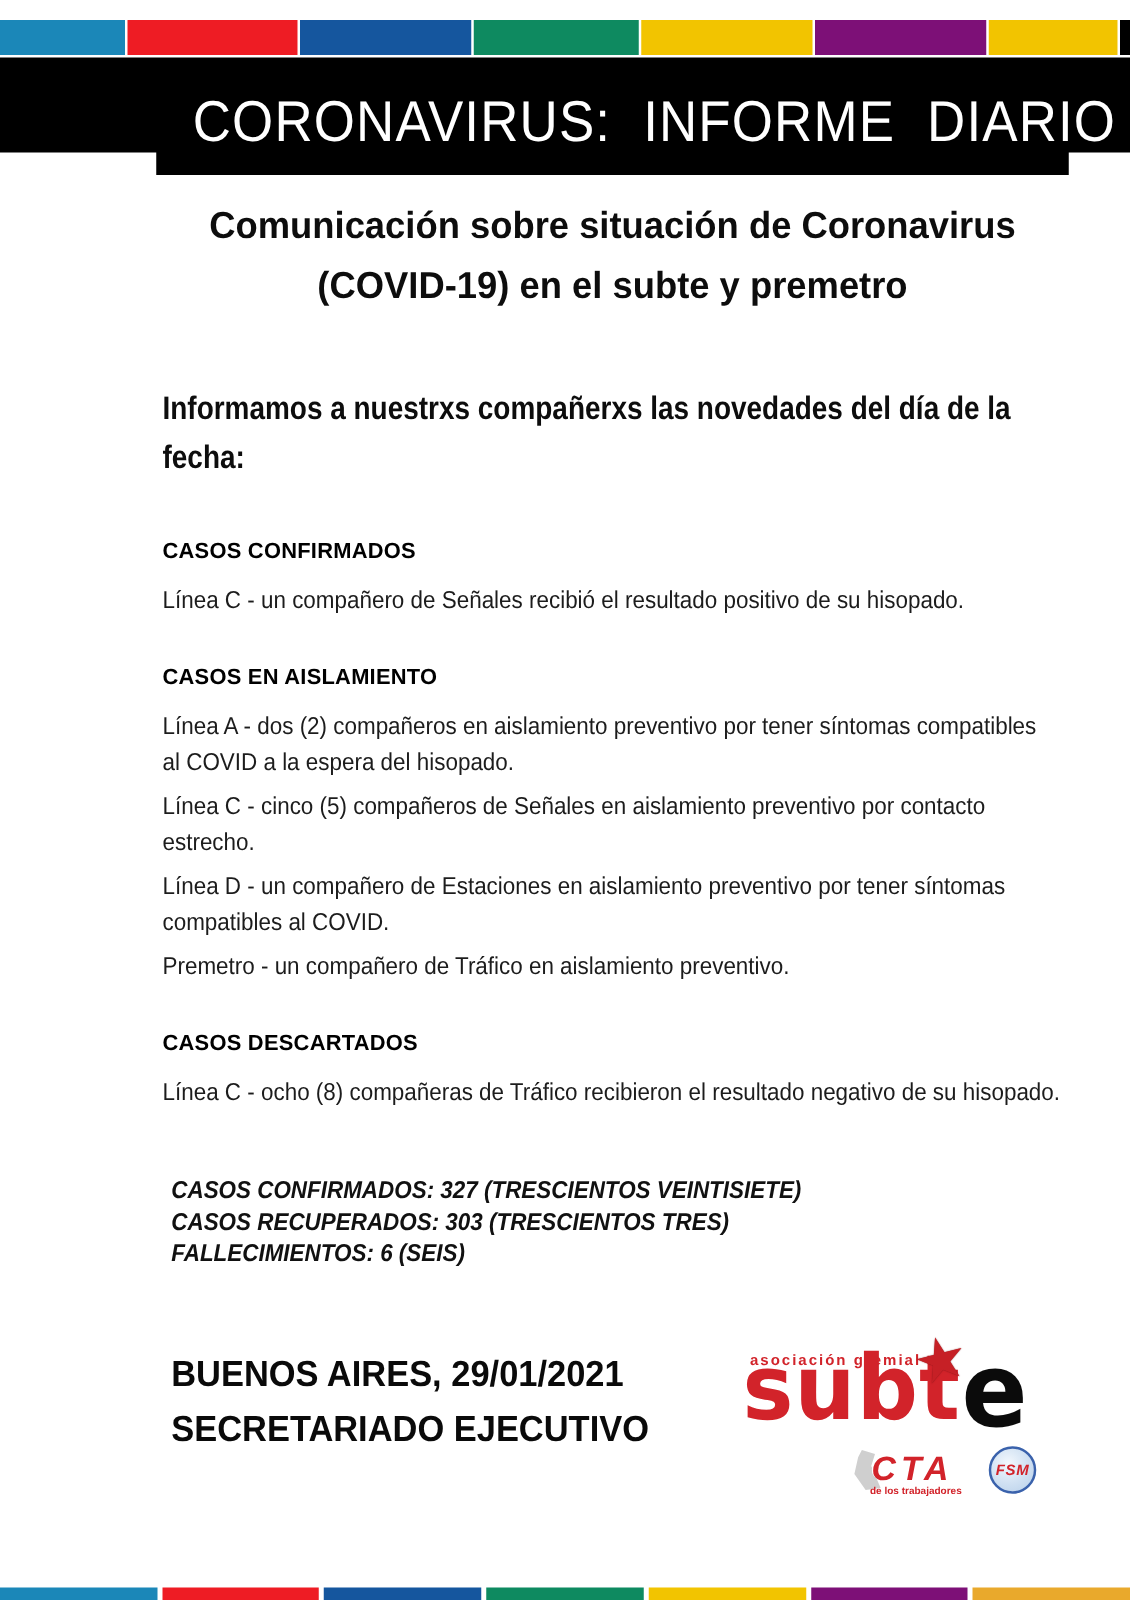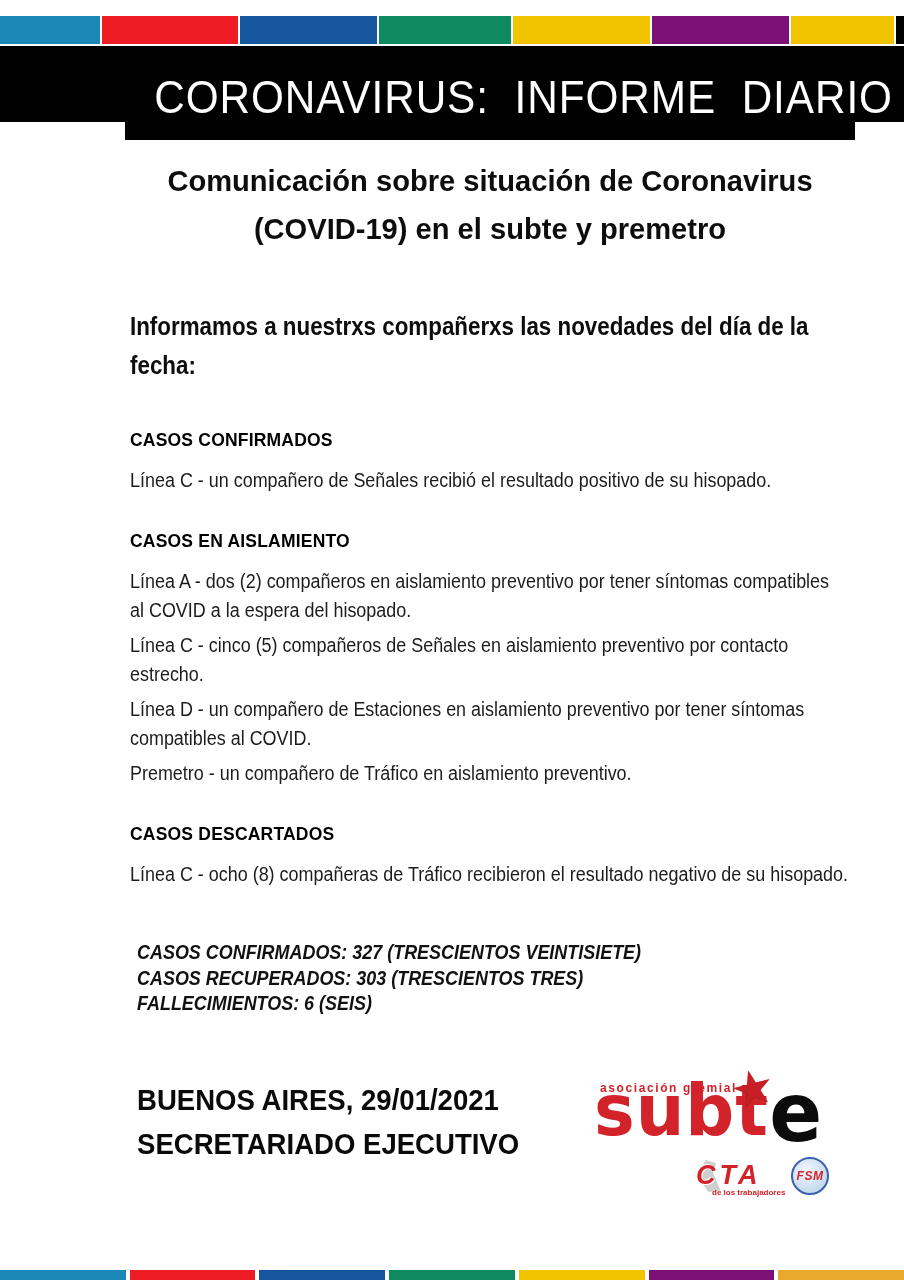--- a/index.html
+++ b/index.html
@@ -74,21 +74,21 @@
   .star {
     position:absolute; left:143px; top:-10px; color:#c62026; font-size:48px; line-height:48px;
     transform:rotate(-14deg); text-shadow:0 0 1px #7d1417; z-index:3;
     font-family:"DejaVu Sans", sans-serif;
   }
   .logo-banner {
     position:absolute; left:8px; top:69px; width:260px; height:18px; background:#000;
     color:#fff; font-size:12.5px; font-weight:bold; letter-spacing:0.3px;
     display:flex; align-items:center; justify-content:center; white-space:nowrap;
   }
-  .cta { position:absolute; left:108px; top:88px; width:100px; height:30px; }
+  .cta { position:absolute; left:92px; top:88px; width:100px; height:30px;text-align:center; }
   .cta-map {
     position:absolute; left:-4px; top:-2px; width:30px; height:32px; background:#cfcfcf;
     clip-path:polygon(45% 0%, 80% 10%, 70% 40%, 95% 95%, 55% 100%, 25% 60%, 35% 18%);
   }
   .cta-label {
     position:relative; color:#d2232a; font-style:italic; font-weight:bold;
     font-size:27px; line-height:27px; letter-spacing:4px;
     text-shadow:1px 1px 0 #ffffff, -1px -1px 0 #ffffff;
   }
   .cta-sub {

